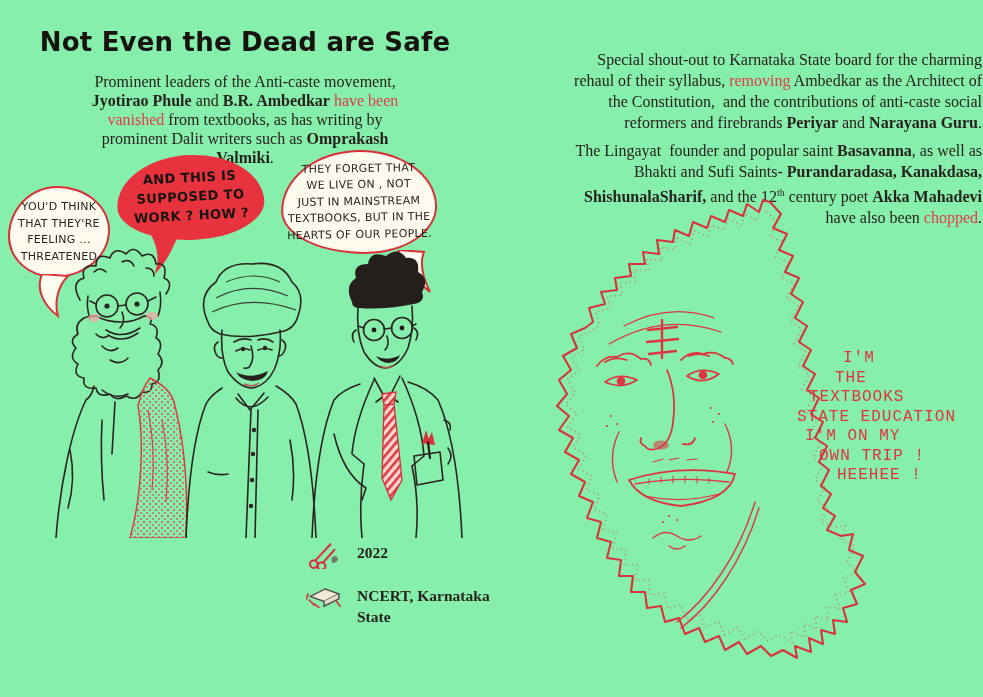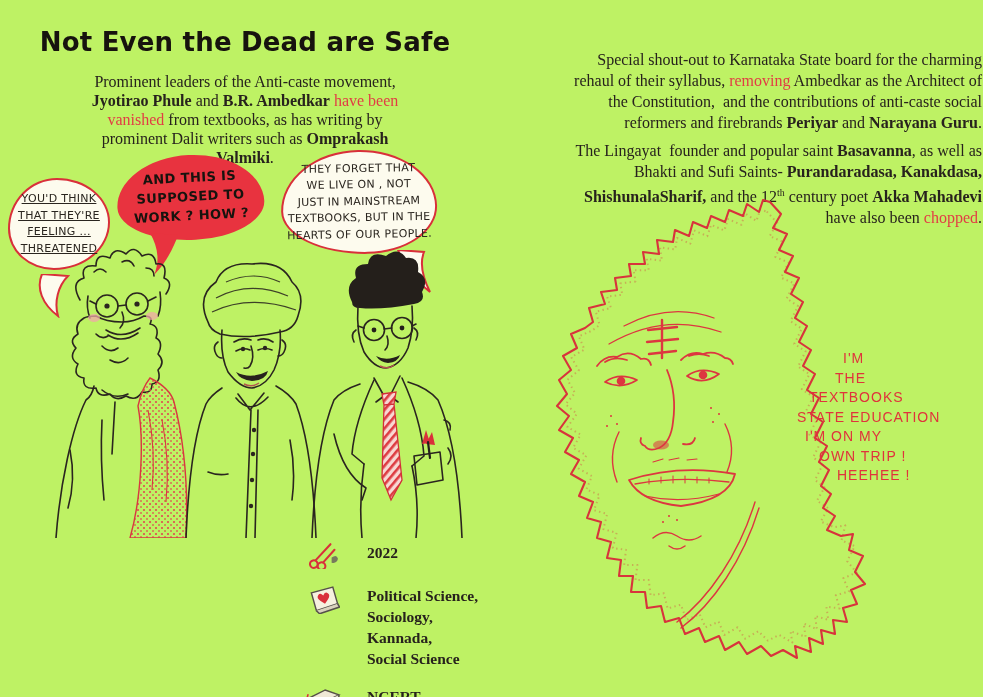--- a/index.html
+++ b/index.html
@@ -1,18 +1,18 @@
 <!DOCTYPE html>
 <html><head>
 <meta charset="utf-8">
 <style>
   html,body{margin:0;padding:0;}
   .page{
     position:relative;width:983px;height:697px;overflow:hidden;
-    background:#bef264;color:#27221d;
+    background:#86efac;color:#27221d;
     font-family:"Liberation Serif",serif;
   }
   [data-name]{box-sizing:border-box;}
   .abs{position:absolute;}
   
   .title{
     left:8px;top:10px;width:474px;text-align:center;
     font-family:"DejaVu Sans",sans-serif;font-weight:bold;
     font-size:26px;letter-spacing:.2px;color:#17130e;
   }
@@ -30,44 +30,44 @@
   
   .bubble{
     position:absolute;display:flex;align-items:center;justify-content:center;
     text-align:center;font-family:"DejaVu Sans",sans-serif;
     white-space:pre-line;color:#2a251f;
   }
   .bubble-white{
     background:#fdfbee;border:2px solid #d9303a;
     font-size:11px;line-height:1.5;letter-spacing:.3px;
   }
-  .b1{left:8px;top:178px;width:102px;height:92px;
-      border-radius:48% 52% 55% 45% / 55% 48% 52% 45%;text-decoration:underline;}
+  .b1{left:8px;top:186px;width:102px;height:92px;
+      border-radius:48% 52% 55% 45% / 55% 48% 52% 45%;}
   .b2{
     left:117px;top:155px;width:147px;height:85px;background:#e8333f;
     border-radius:50% 50% 48% 52% / 58% 58% 42% 42%;
     font-weight:bold;font-size:13px;line-height:1.45;letter-spacing:.4px;
     transform:rotate(-3deg);color:#17130e;
   }
   .b3{left:281px;top:150px;width:156px;height:104px;
       border-radius:50% 50% 45% 55% / 58% 55% 45% 42%;
       transform:rotate(-1deg);}
   .tail{position:absolute;}
   
   .legend{left:303px;top:541px;width:190px;display:flex;flex-direction:column;gap:15px;}
-  .legend-row{display:flex;gap:22px;align-items:flex-start;}
+  .legend-row{display:flex;gap:12px;align-items:flex-start;}
   .legend-ic{width:42px;flex:0 0 42px;display:flex;justify-content:center;}
   .legend-label{
     font-size:15.5px;line-height:1.35;font-weight:600;
     white-space:pre-line;color:#27221d;padding-top:2px;
   }
   
   .map-speech{
     left:793px;top:349px;width:185px;
-    font-family:Liberation Sans, sans-serif;font-size:14px;line-height:19.5px;
+    font-family:Liberation Mono, monospace;font-size:16px;line-height:19.5px;
     letter-spacing:1px;color:#e0333c;
   }
   .map-speech .ln:nth-child(1){padding-left:50px;}
   .map-speech .ln:nth-child(2){padding-left:42px;}
   .map-speech .ln:nth-child(3){padding-left:16px;}
   .map-speech .ln:nth-child(4){padding-left:4px;}
   .map-speech .ln:nth-child(5){padding-left:12px;}
   .map-speech .ln:nth-child(6){padding-left:26px;}
   .map-speech .ln:nth-child(7){padding-left:44px;}
   .map-speech .ln:nth-child(8){padding-left:58px;}
@@ -197,34 +197,20 @@
         <svg width="38" height="28" viewBox="0 0 28 22">
           <g stroke="#d9303a" fill="none" stroke-width="1.6" stroke-linecap="round" transform="rotate(-14 14 11)">
             <circle cx="4.5" cy="16" r="3"></circle>
               <circle cx="10" cy="19" r="3"></circle>
             <path d="M6.5,13.5 L21,4 M12,16.5 L23,9"></path>
           </g>
           <path d="M20,13 q4,-3 5,1 q-1,4 -5,3 Z" fill="#6b655c" opacity=".85"></path>
         </svg>
       </span>
       <span class="legend-label" data-name="legend-label-year">2022</span>
-    </div>
-    <div class="legend-row" data-name="legend-row-subjects">
-      <span class="legend-ic" data-name="book-icon">
-        <svg width="32" height="30" viewBox="0 0 26 24">
-          <g transform="rotate(-12 13 12)">
-            <path d="M4,5 L22,4 L23,18 L5,20 Z" fill="#f6f1df" stroke="#56504a" stroke-width="1.2"></path>
-            <path d="M5,20 L7,23 L24,21 L23,18" fill="#d9d2bd" stroke="#56504a" stroke-width="1.2"></path>
-            <path d="M13,9 q-2,-3 -4,-1 q-2,2 1,5 l3,3 l3,-3 q3,-3 1,-5 q-2,-2 -4,1 Z" fill="#d9303a"></path>
-          </g>
-        </svg>
-      </span>
-      <span class="legend-label" data-name="legend-label-subjects">Political Science,
-Sociology, Kannada,
-Social Science</span>
     </div>
     <div class="legend-row" data-name="legend-row-board">
       <span class="legend-ic" data-name="eraser-icon">
         <svg width="40" height="26" viewBox="0 0 32 21">
           <path d="M5,10 L17,4 L28,8 L16,14 Z" fill="#efe9d6" stroke="#56504a" stroke-width="1.2"></path>
           <path d="M16,14 L16,18 L28,12 L28,8" fill="#e3dcc8" stroke="#56504a" stroke-width="1.2"></path>
           <path d="M4,13 l4,4 M8,16 l4,3 M3,8 l-1,4 M26,14 l3,4" stroke="#d9303a" fill="none" stroke-width="1.3" stroke-linecap="round"></path>
         </svg>
       </span>
       <span class="legend-label" data-name="legend-label-board">NCERT, Karnataka

